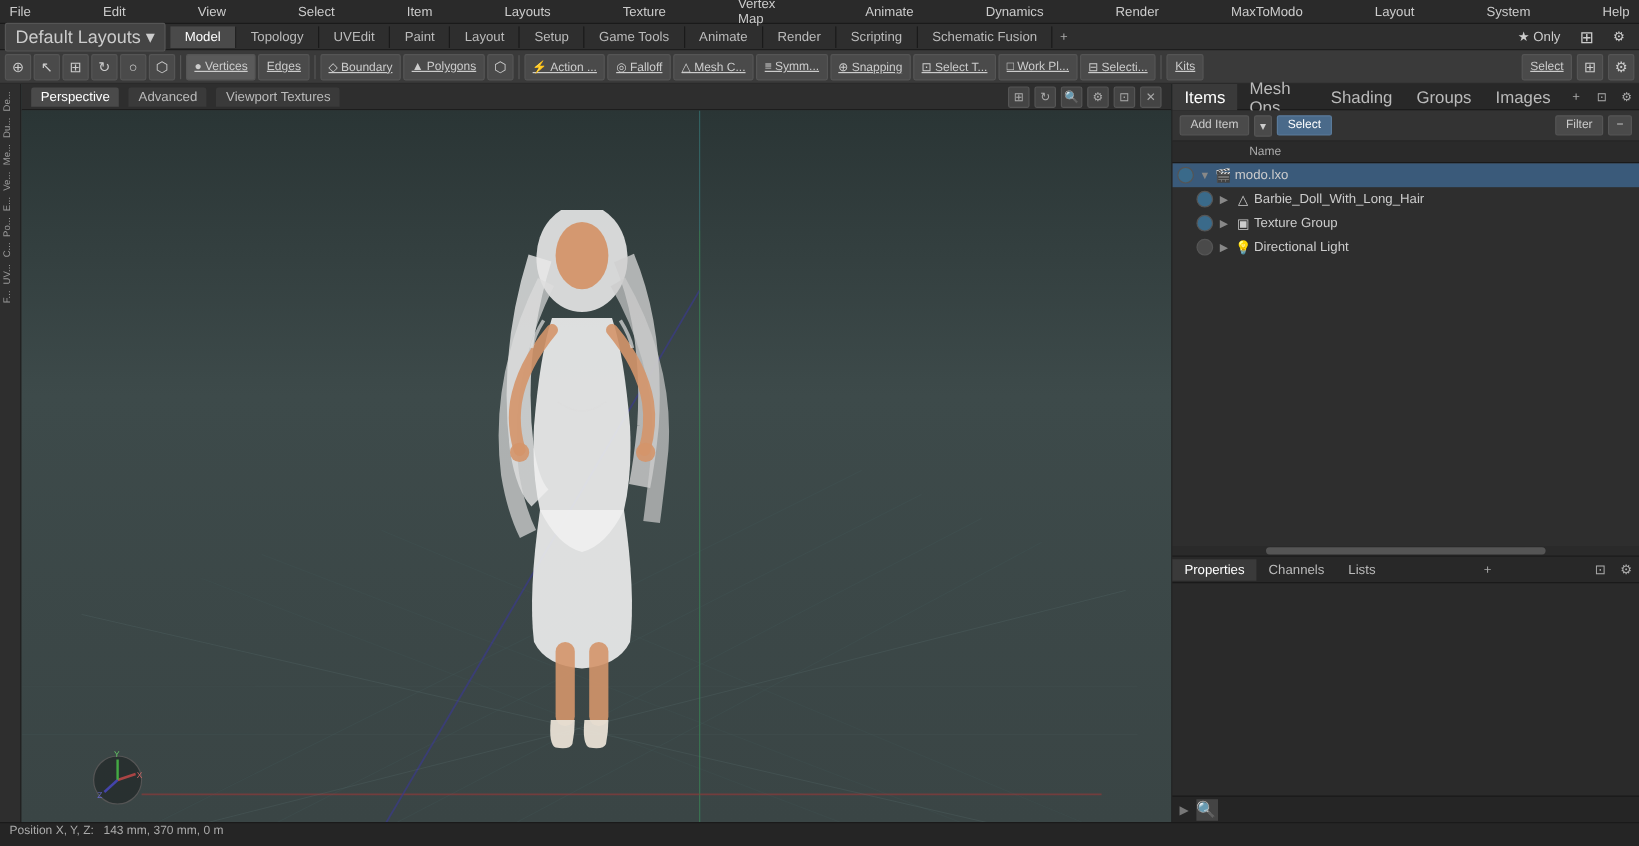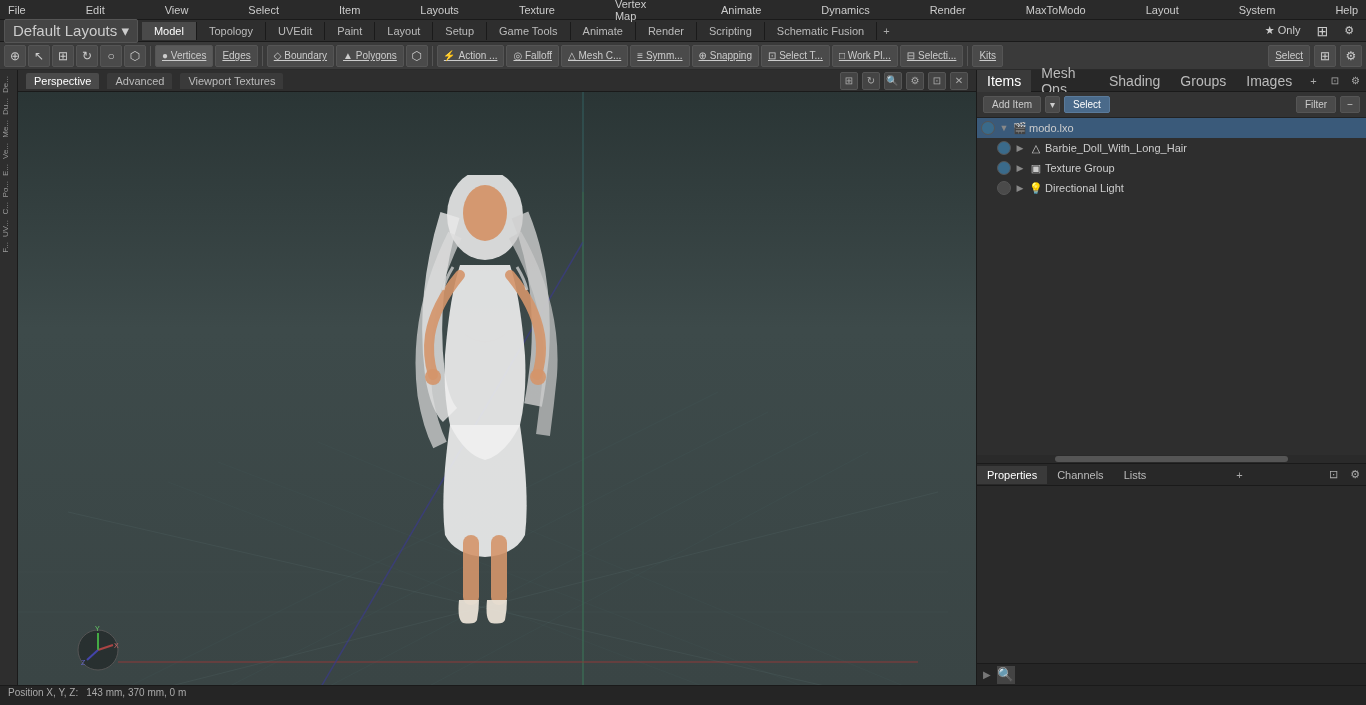--- a/index.html
+++ b/index.html
@@ -647,20 +647,26 @@
     </div>
 
     <div id="items-toolbar">
       <button class="items-add-btn">Add Item</button>
       <button class="items-add-arrow">▾</button>
       <button class="items-select-btn">Select</button>
       <button class="items-filter-btn">Filter</button>
       <button class="items-minus-btn">−</button>
     </div>
 
+    <div id="items-col-header">
+      <div class="col-vis"></div>
+      <div class="col-vis"></div>
+      <div class="col-vis"></div>
+      <div class="col-name">Name</div>
+    </div>
 
     <div id="items-list">
 
       <div class="scene-item selected">
         <div class="item-vis-dot"></div>
         <div class="item-expand">▼</div>
         <div class="item-icon">🎬</div>
         <div class="item-label">modo.lxo</div>
       </div>
 

